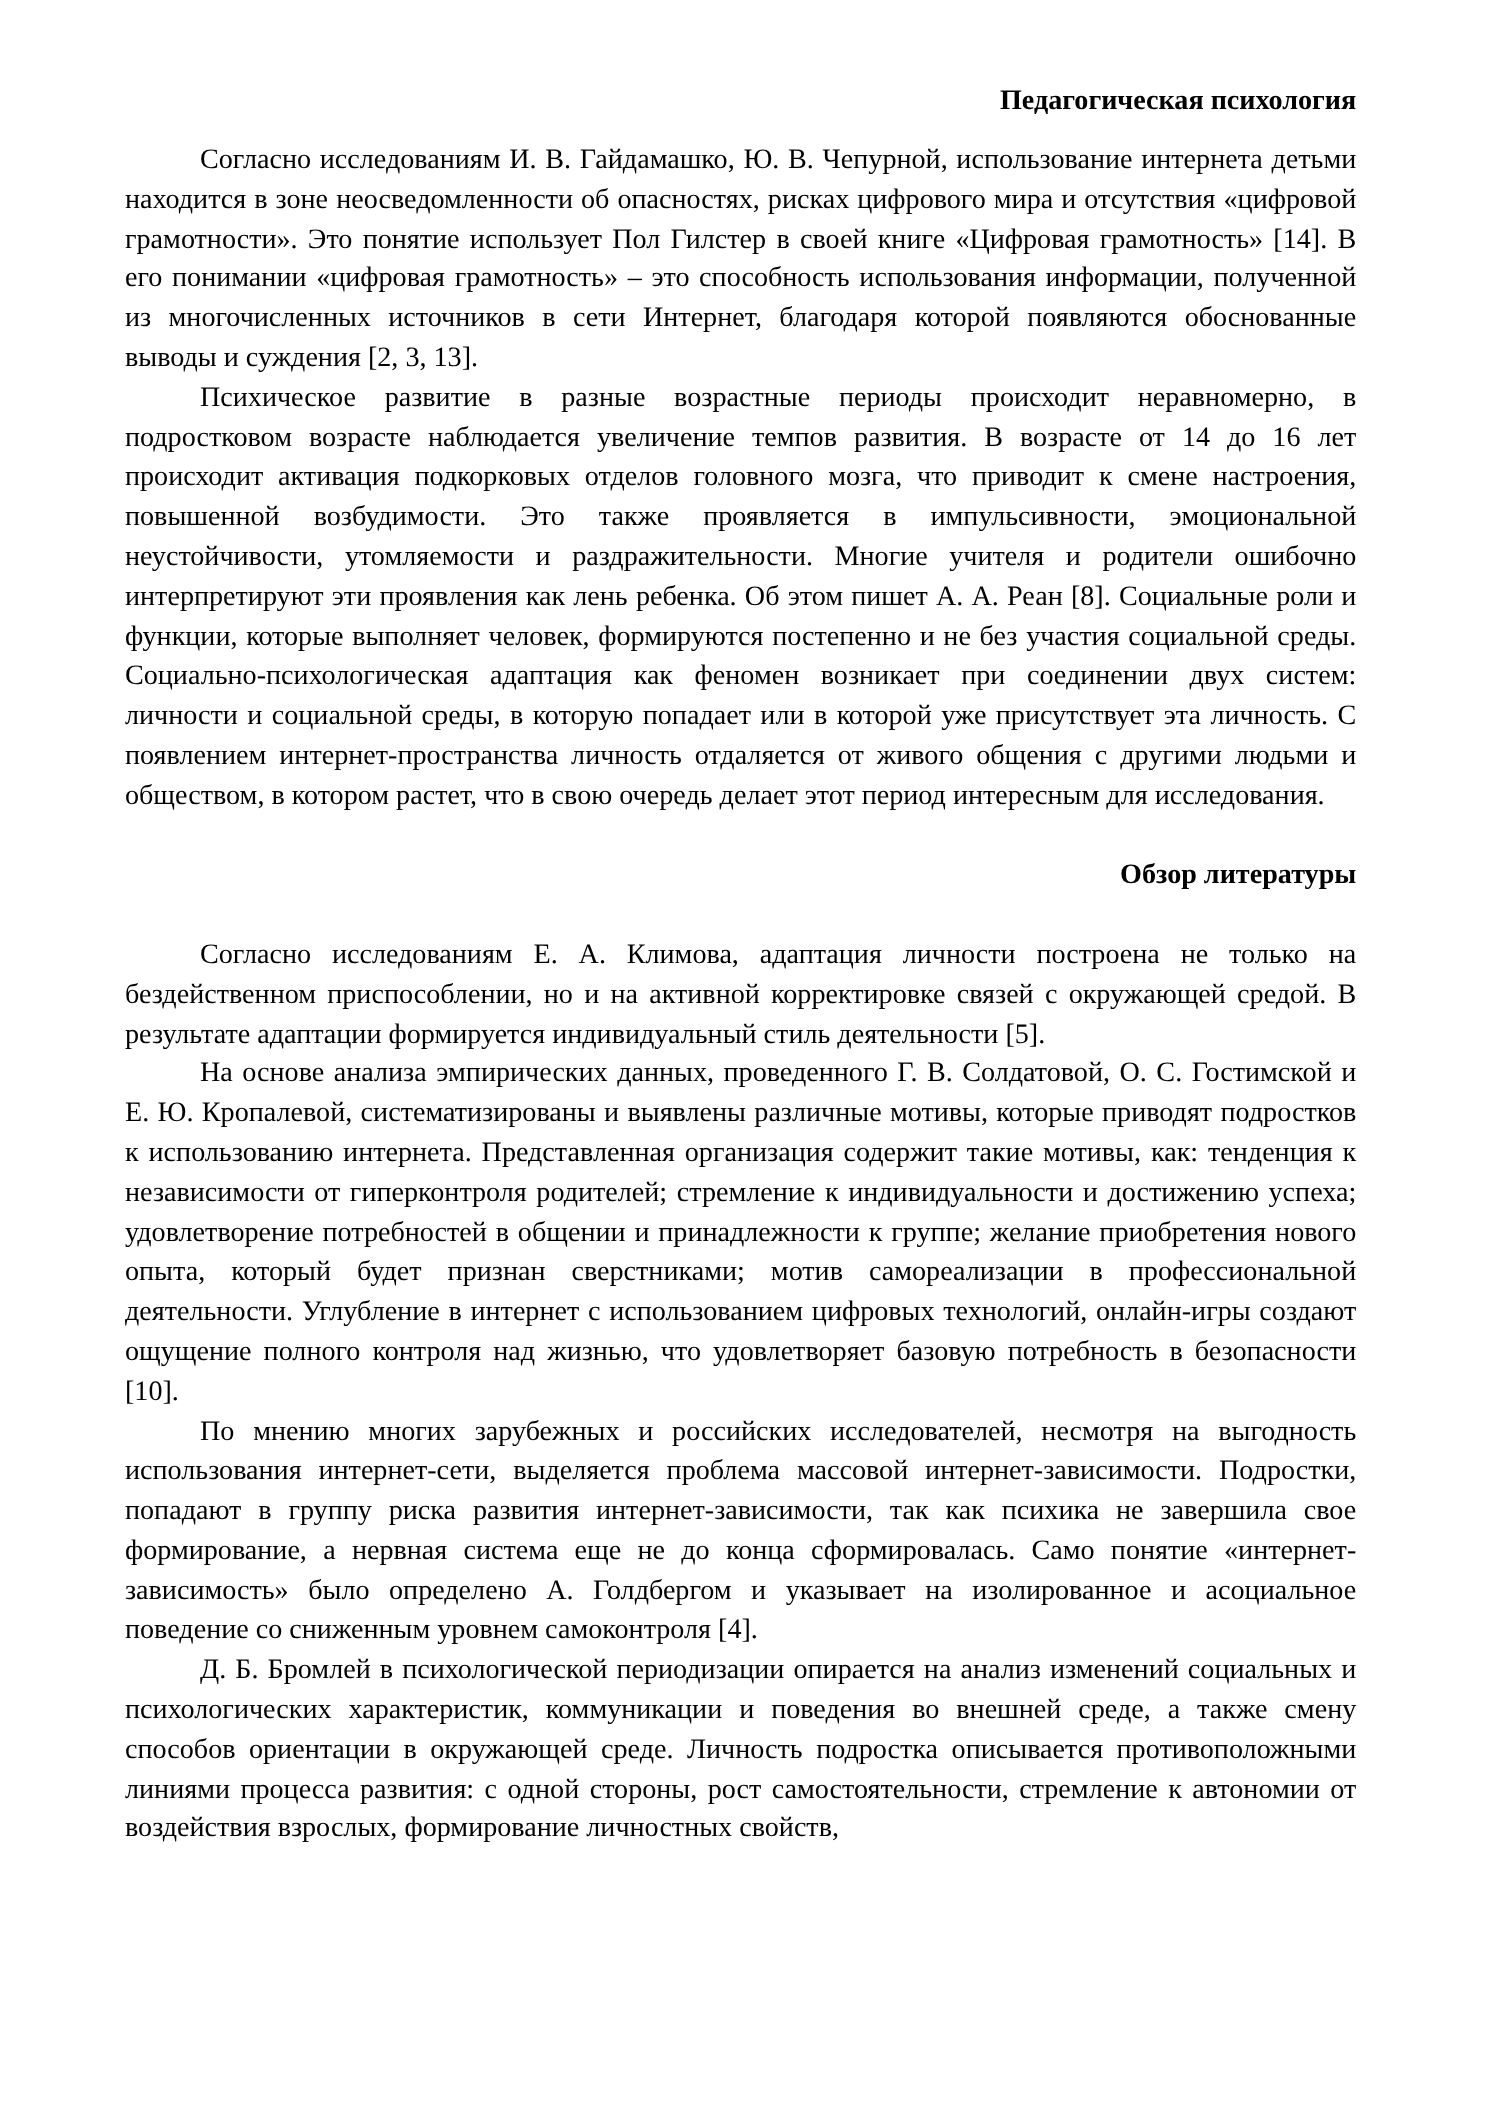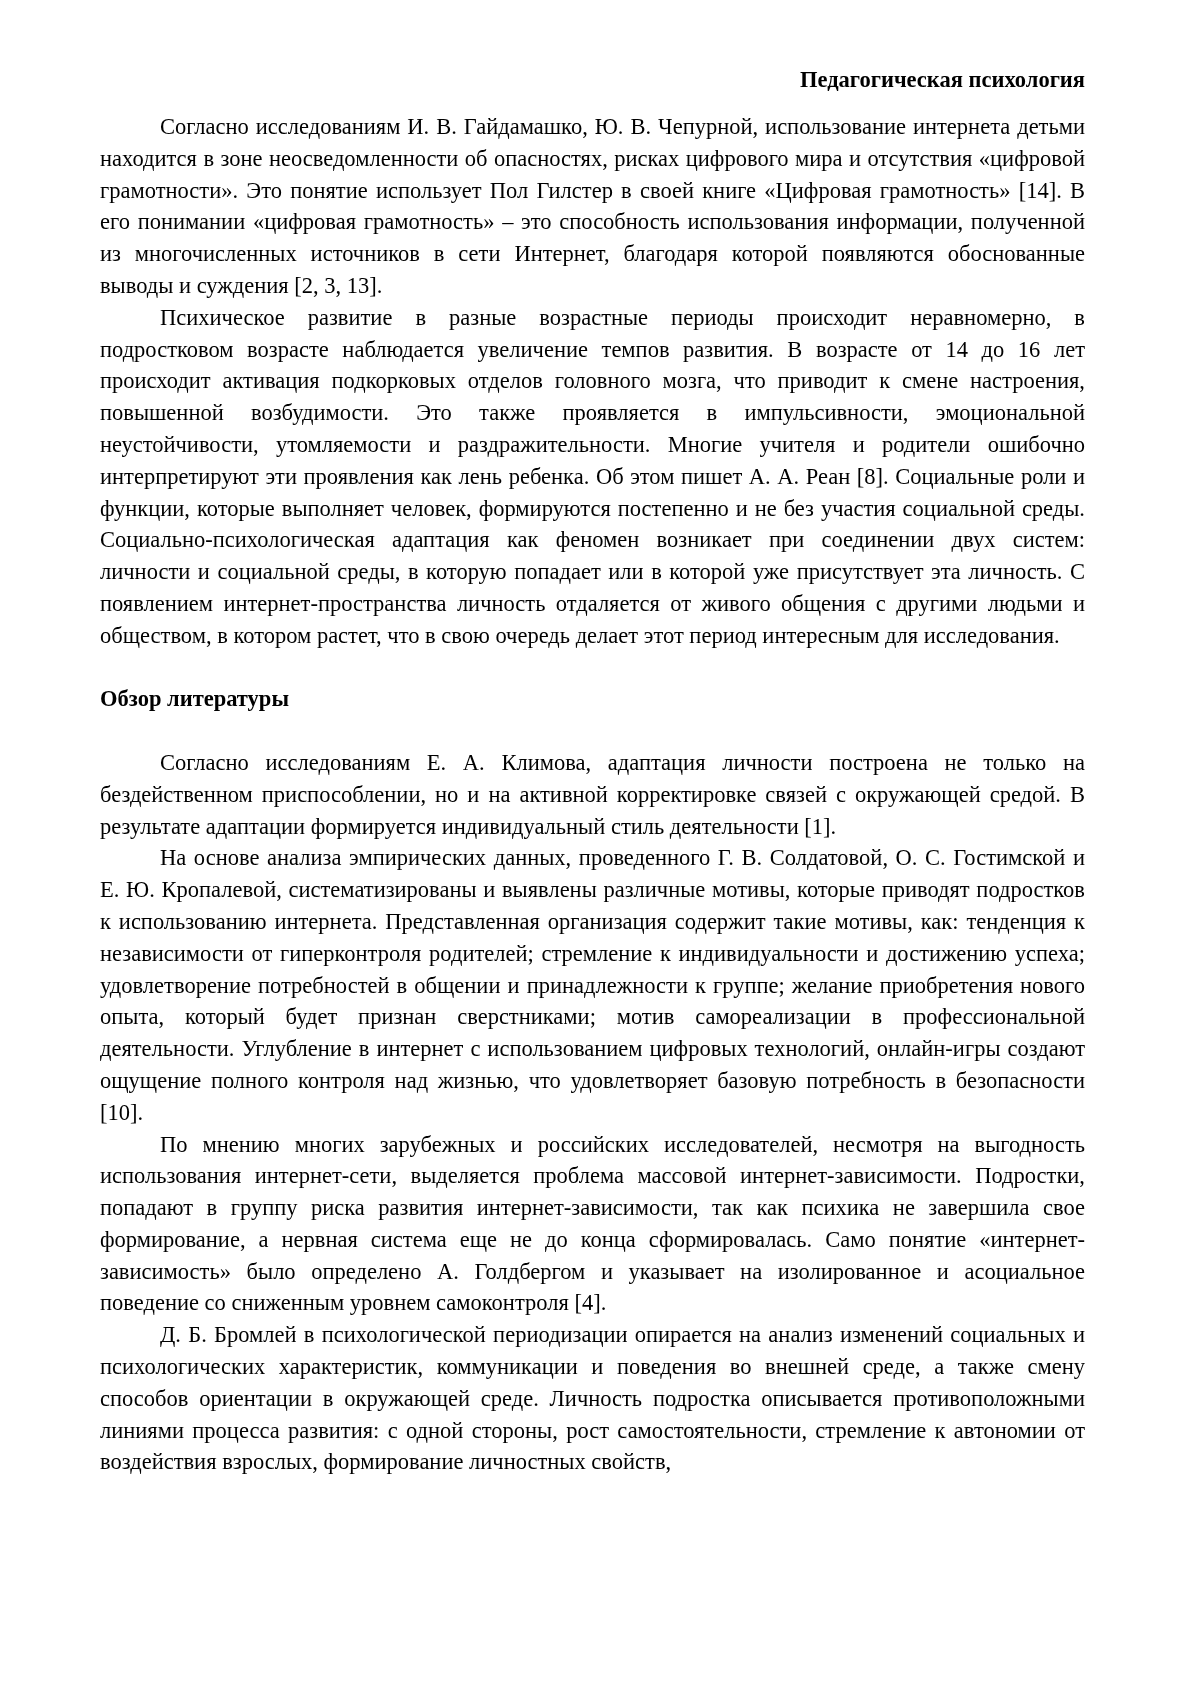--- a/index.html
+++ b/index.html
@@ -33,21 +33,21 @@
     hyphens: none;
     -webkit-hyphens: none;
   }
   .article-body p.para.no-indent {
     text-indent: 0;
   }
   .section-heading {
     font-size: 22.5px;
     line-height: 31.8px;
     font-weight: 700;
-    text-align: left;
+    text-align: right;
     margin: 31.8px 0 31.8px 0;
   }
   .running-footer {
     position: absolute;
     top: 1601px;
     right: 115px;
     font-weight: 700;
     line-height: 30px;
     white-space: nowrap;
     margin-top: 42px;
@@ -64,21 +64,21 @@
 
   <div class="article-body">
 
 
     <p class="para">Согласно исследованиям И. В. Гайдамашко, Ю. В. Чепурной, использование интернета детьми находится в зоне неосведомленности об опасностях, рисках цифрового мира и отсутствия «цифровой грамотности». Это понятие использует Пол Гилстер в своей книге «Цифровая грамотность» [14]. В его понимании «цифровая грамотность» – это способность использования информации, полученной из многочисленных источников в сети Интернет, благодаря которой появляются обоснованные выводы и суждения [2, 3, 13].</p>
 
     <p class="para">Психическое развитие в разные возрастные периоды происходит неравномерно, в подростковом возрасте наблюдается увеличение темпов развития. В возрасте от 14 до 16 лет происходит активация подкорковых отделов головного мозга, что приводит к смене настроения, повышенной возбудимости. Это также проявляется в импульсивности, эмоциональной неустойчивости, утомляемости и раздражительности. Многие учителя и родители ошибочно интерпретируют эти проявления как лень ребенка. Об этом пишет А. А. Реан [8]. Социальные роли и функции, которые выполняет человек, формируются постепенно и не без участия социальной среды. Социально-психологическая адаптация как феномен возникает при соединении двух систем: личности и социальной среды, в которую попадает или в которой уже присутствует эта личность. С появлением интернет-пространства личность отдаляется от живого общения с другими людьми и обществом, в котором растет, что в свою очередь делает этот период интересным для исследования.</p>
 
     <h2 class="section-heading">Обзор литературы</h2>
 
-    <p class="para">Согласно исследованиям Е. А. Климова, адаптация личности построена не только на бездейственном приспособлении, но и на активной корректировке связей с окружающей средой. В результате адаптации формируется индивидуальный стиль деятельности [1].</p>
+    <p class="para">Согласно исследованиям Е. А. Климова, адаптация личности построена не только на бездейственном приспособлении, но и на активной корректировке связей с окружающей средой. В результате адаптации формируется индивидуальный стиль деятельности [5].</p>
 
     <p class="para">На основе анализа эмпирических данных, проведенного Г. В. Солдатовой, О. С. Гостимской и Е. Ю. Кропалевой, систематизированы и выявлены различные мотивы, которые приводят подростков к использованию интернета. Представленная организация содержит такие мотивы, как: тенденция к независимости от гиперконтроля родителей; стремление к индивидуальности и достижению успеха; удовлетворение потребностей в общении и принадлежности к группе; желание приобретения нового опыта, который будет признан сверстниками; мотив самореализации в профессиональной деятельности. Углубление в интернет с использованием цифровых технологий, онлайн-игры создают ощущение полного контроля над жизнью, что удовлетворяет базовую потребность в безопасности [10].</p>
 
     <p class="para">По мнению многих зарубежных и российских исследователей, несмотря на выгодность использования интернет-сети, выделяется проблема массовой интернет-зависимости. Подростки, попадают в группу риска развития интернет-зависимости, так как психика не завершила свое формирование, а нервная система еще не до конца сформировалась. Само понятие «интернет-зависимость» было определено А. Голдбергом и указывает на изолированное и асоциальное поведение со сниженным уровнем самоконтроля [4].</p>
 
     <p class="para">Д. Б. Бромлей в психологической периодизации опирается на анализ изменений социальных и психологических характеристик, коммуникации и поведения во внешней среде, а также смену способов ориентации в окружающей среде. Личность подростка описывается противоположными линиями процесса развития: с одной стороны, рост самостоятельности, стремление к автономии от воздействия взрослых, формирование личностных свойств,</p>
 
   </div>
 
   <div class="running-footer">

